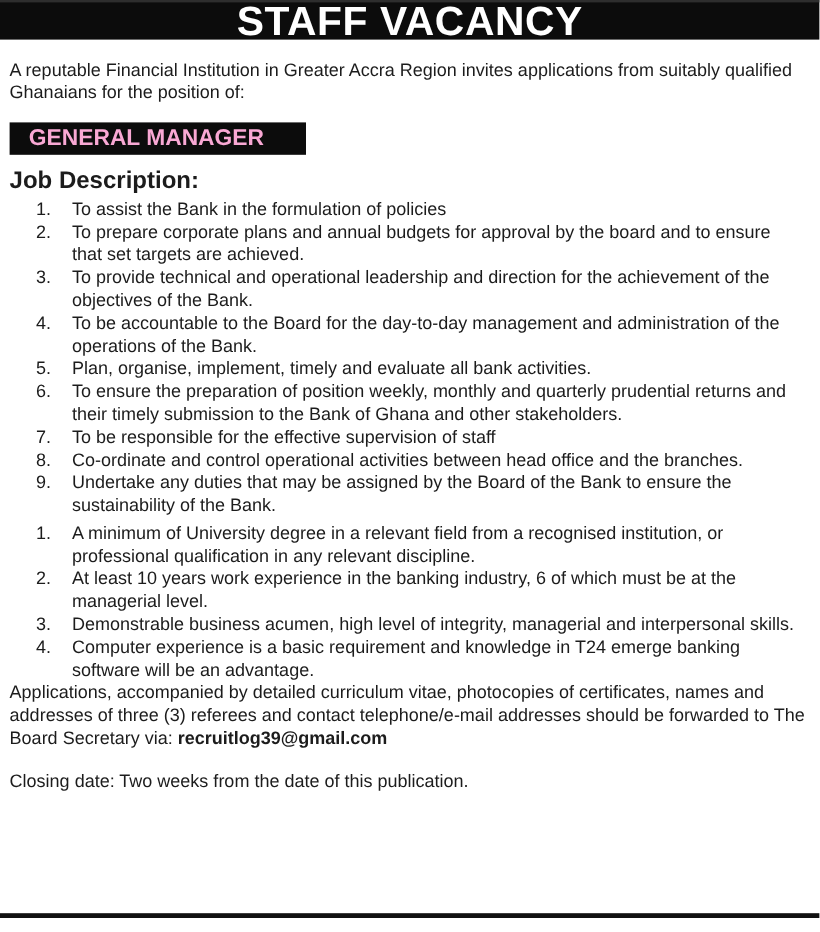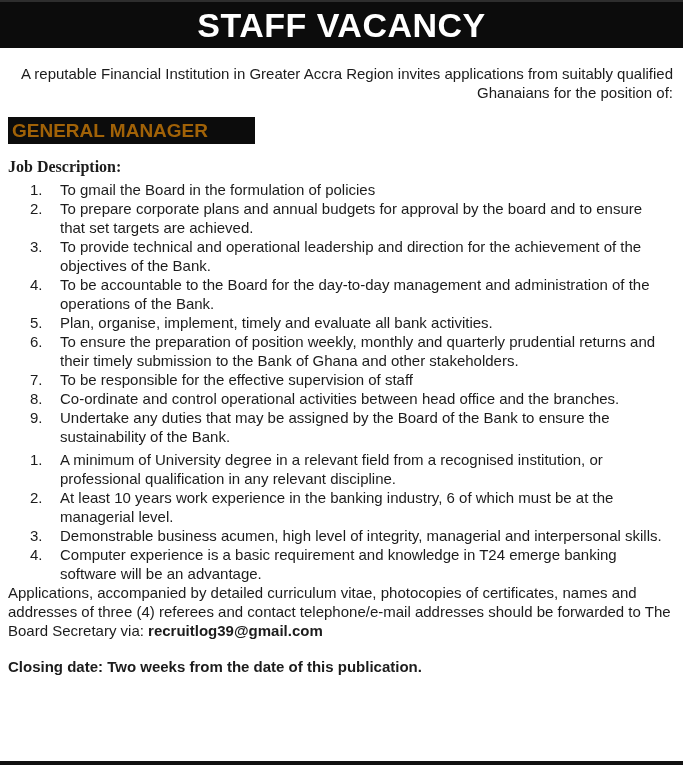--- a/index.html
+++ b/index.html
@@ -12,21 +12,21 @@
     font-size: 15px;
     line-height: 19px;
     color: #1c1c1c;
     overflow: hidden;
     position: relative;
   }
 
   
   .banner {
     width: 683px;
-    height: 48px;
+    height: 33px;
     background: #0c0c0c;
     border-top: 2px solid #2e2e2e;
     display: flex;
     align-items: center;
     justify-content: center;
   }
   .banner-title {
     color: #ffffff;
     font-size: 34px;
     font-weight: bold;
@@ -35,41 +35,39 @@
     line-height: 1;
   }
 
   .content {
     padding: 0 10px 0 8px;
   }
 
   .intro {
     margin: 16px 0 0 0;
     max-width: 665px;
-    text-align: right;
   }
 
   .position-bar {
     display: inline-block;
     background: #0c0c0c;
-    color: #a16207;
+    color: #f9a8d4;
     font-weight: bold;
     font-size: 19px;
     line-height: 19px;
     min-width: 247px;
-    padding: 4px 10px 4px 4px;
+    padding: 4px 10px 4px 16px;
     margin-top: 15px;
   }
 
   .section-heading {
-    font-size: 16px;
+    font-size: 20px;
     font-weight: bold;
     margin: 13px 0 0 0;
     line-height: 19px;
-    font-family: Liberation Serif, serif;
   }
   .section-heading.spaced {
     margin-top: 24px;
   }
 
   ol.num-list {
     list-style: none;
     margin: 4px 0 0 0;
     padding: 0;
     counter-reset: item;
@@ -89,21 +87,21 @@
   .mode-body {
     margin: 0;
     max-width: 665px;
   }
   .email {
     font-weight: bold;
     text-align: right;
   }
 
   .closing-line {
-    font-weight: bold;
+    font-weight: normal;
     margin: 17px 0 0 0;
   }
 
   .bottom-rule {
     position: absolute;
     left: 0;
     top: 761px;
     width: 683px;
     height: 4px;
     background: #111111;
@@ -117,37 +115,37 @@
 </header>
 
 <div class="content">
 
   <p class="intro">A reputable Financial Institution in Greater Accra Region invites applications from suitably qualified Ghanaians for the position of:</p>
 
   <div class="position-bar">GENERAL MANAGER</div>
 
   <h2 class="section-heading">Job Description:</h2>
   <ol class="num-list">
-    <li>To gmail the Board in the formulation of policies</li>
+    <li>To assist the Bank in the formulation of policies</li>
     <li>To prepare corporate plans and annual budgets for approval by the board and to ensure that set targets are achieved.</li>
     <li>To provide technical and operational leadership and direction for the achievement of the objectives of the Bank.</li>
     <li>To be accountable to the Board for the day-to-day management and administration of the operations of the Bank.</li>
     <li>Plan, organise, implement, timely and evaluate all bank activities.</li>
     <li>To ensure the preparation of position weekly, monthly and quarterly prudential returns and their timely submission to the Bank of Ghana and other stakeholders.</li>
     <li>To be responsible for the effective supervision of staff</li>
     <li>Co-ordinate and control operational activities between head office and the branches.</li>
     <li>Undertake any duties that may be assigned by the Board of the Bank to ensure the sustainability of the Bank.</li>
   </ol>
 
   <ol class="num-list">
     <li>A minimum of University degree in a relevant field from a recognised institution, or professional qualification in any relevant discipline.</li>
     <li>At least 10 years work experience in the banking industry, 6 of which must be at the managerial level.</li>
     <li>Demonstrable business acumen, high level of integrity, managerial and interpersonal skills.</li>
     <li>Computer experience is a basic requirement and knowledge in T24 emerge banking software will be an advantage.</li>
   </ol>
 
-  <p class="mode-body"><span>Applications, accompanied by detailed curriculum vitae, photocopies of certificates, names and addresses of three (4) referees and contact telephone/e-mail addresses should be forwarded to The Board Secretary via: </span><span class="email">recruitlog39@gmail.com</span></p>
+  <p class="mode-body"><span>Applications, accompanied by detailed curriculum vitae, photocopies of certificates, names and addresses of three (3) referees and contact telephone/e-mail addresses should be forwarded to The Board Secretary via: </span><span class="email">recruitlog39@gmail.com</span></p>
 
   <p class="closing-line">Closing date: Two weeks from the date of this publication.</p>
 
 </div>
 
 <div class="bottom-rule"></div>
 
 </body></html>

